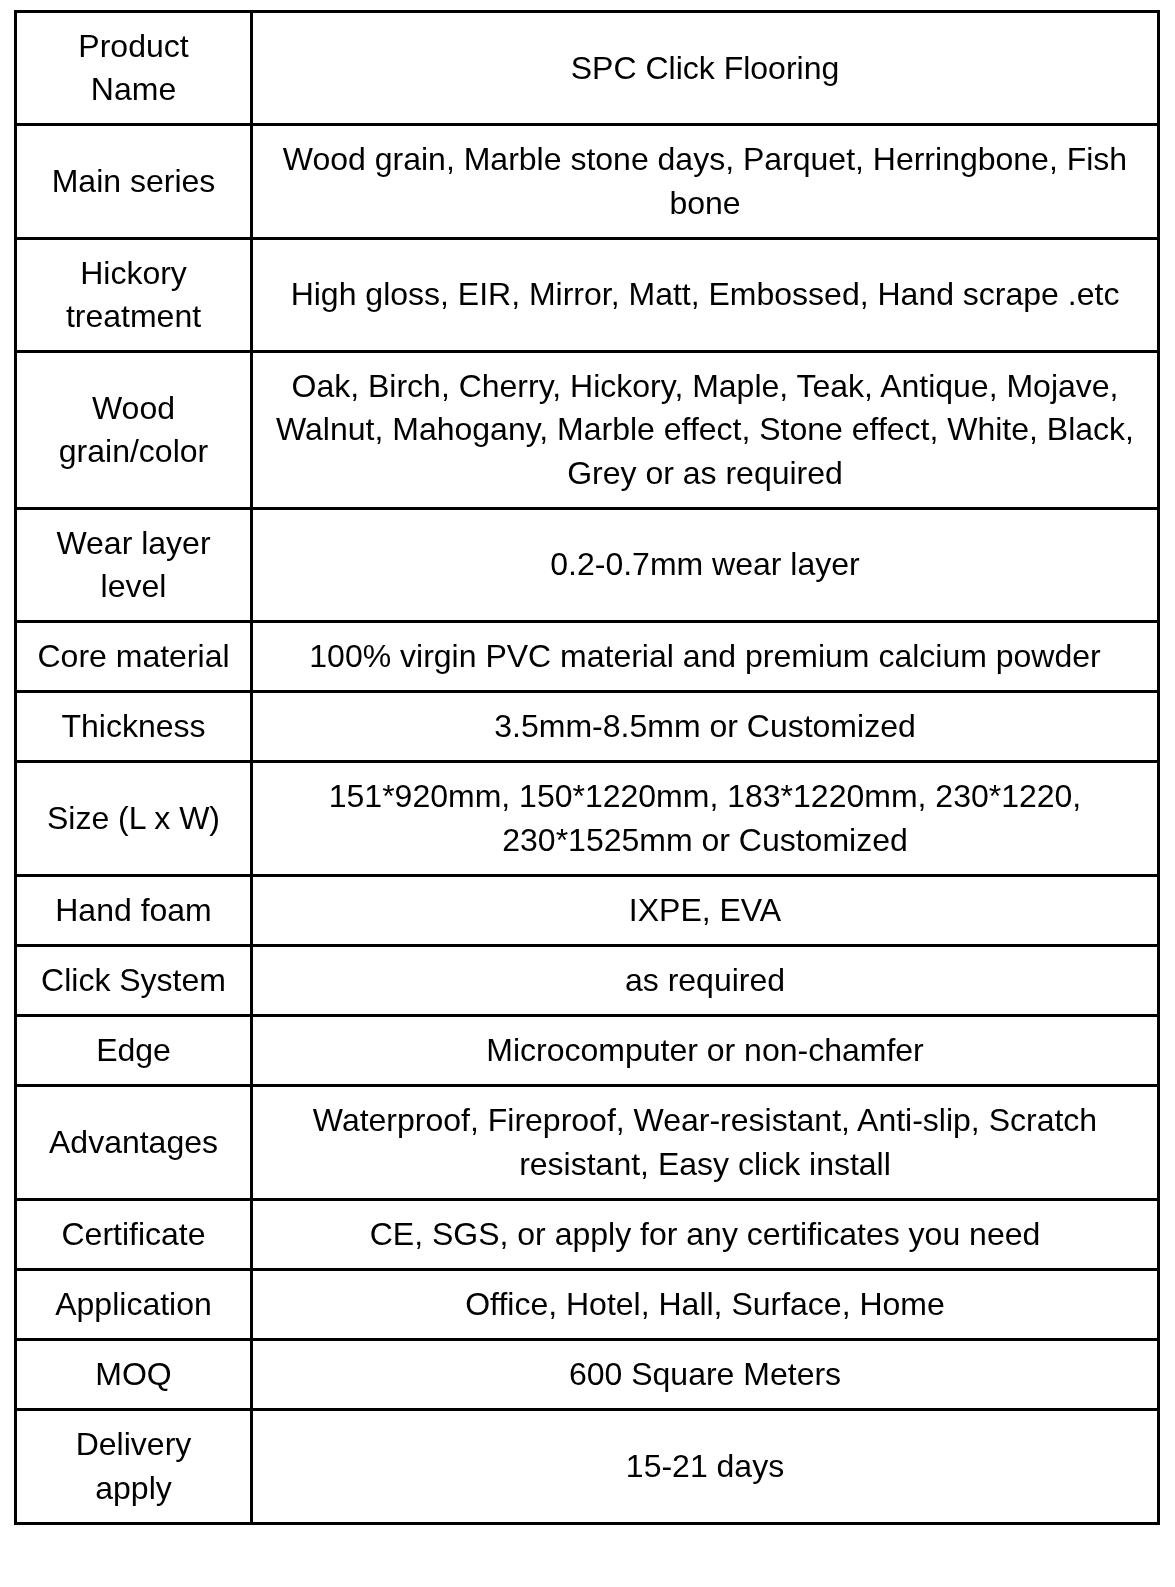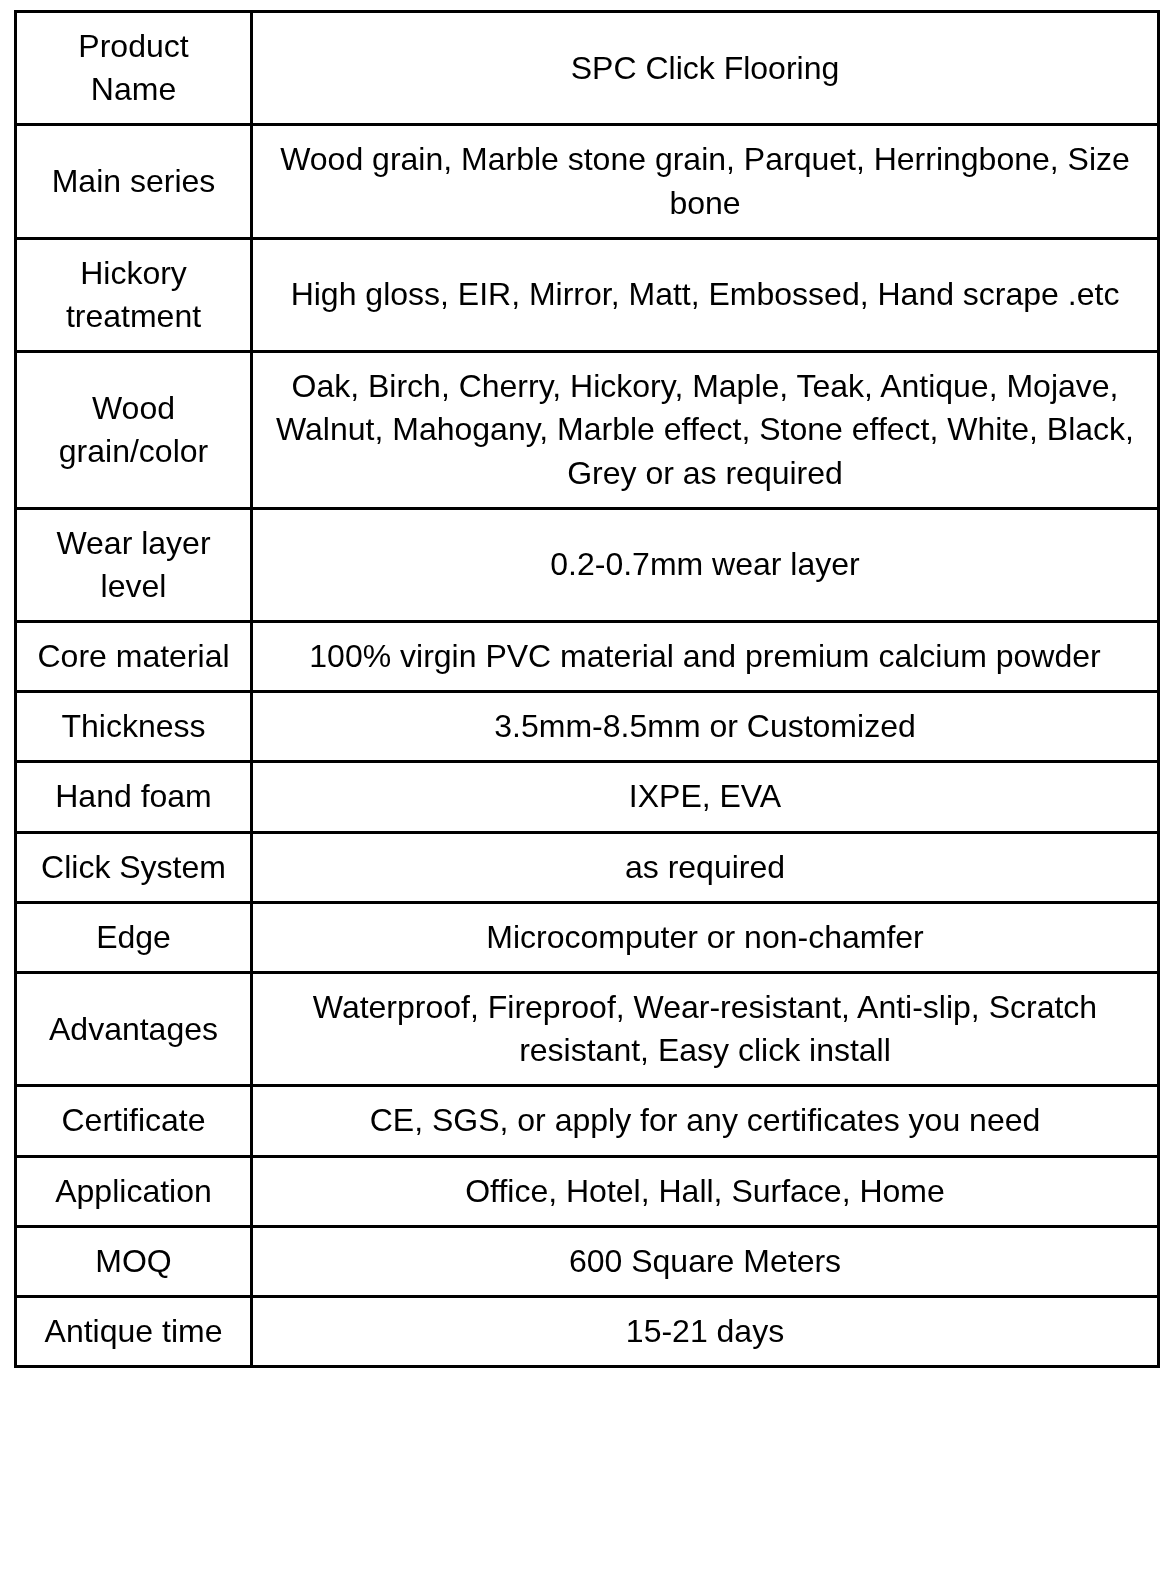--- a/index.html
+++ b/index.html
@@ -46,41 +46,45 @@
     <col class="c-label">
     <col class="c-value">
   </colgroup>
   <tbody>
     <tr>
       <td class="label">Product Name</td>
       <td class="value">SPC Click Flooring</td>
     </tr>
     <tr>
       <td class="label">Main series</td>
-      <td class="value">Wood grain, Marble stone grain, Parquet, Herringbone, Size bone</td>
+      <td class="value">Wood grain, Marble stone days, Parquet, Herringbone, Fish bone</td>
     </tr>
     <tr>
       <td class="label">Hickory treatment</td>
       <td class="value">High gloss, EIR, Mirror, Matt, Embossed, Hand scrape .etc</td>
     </tr>
     <tr>
       <td class="label">Wood grain/color</td>
       <td class="value">Oak, Birch, Cherry, Hickory, Maple, Teak, Antique, Mojave, Walnut, Mahogany, Marble effect, Stone effect, White, Black, Grey or as required</td>
     </tr>
     <tr>
       <td class="label">Wear layer level</td>
       <td class="value">0.2-0.7mm wear layer</td>
     </tr>
     <tr>
       <td class="label">Core material</td>
       <td class="value">100% virgin PVC material and premium calcium powder</td>
     </tr>
     <tr>
       <td class="label">Thickness</td>
       <td class="value">3.5mm-8.5mm or Customized</td>
+    </tr>
+    <tr>
+      <td class="label">Size (L x W)</td>
+      <td class="value">151*920mm, 150*1220mm, 183*1220mm, 230*1220, 230*1525mm or Customized</td>
     </tr>
     <tr>
       <td class="label">Hand foam</td>
       <td class="value">IXPE, EVA</td>
     </tr>
     <tr>
       <td class="label">Click System</td>
       <td class="value">as required</td>
     </tr>
     <tr>
@@ -97,17 +101,17 @@
     </tr>
     <tr>
       <td class="label">Application</td>
       <td class="value">Office, Hotel, Hall, Surface, Home</td>
     </tr>
     <tr>
       <td class="label">MOQ</td>
       <td class="value">600 Square Meters</td>
     </tr>
     <tr>
-      <td class="label">Antique time</td>
+      <td class="label">Delivery apply</td>
       <td class="value">15-21 days</td>
     </tr>
   </tbody>
 </table>
 
 </body></html>

